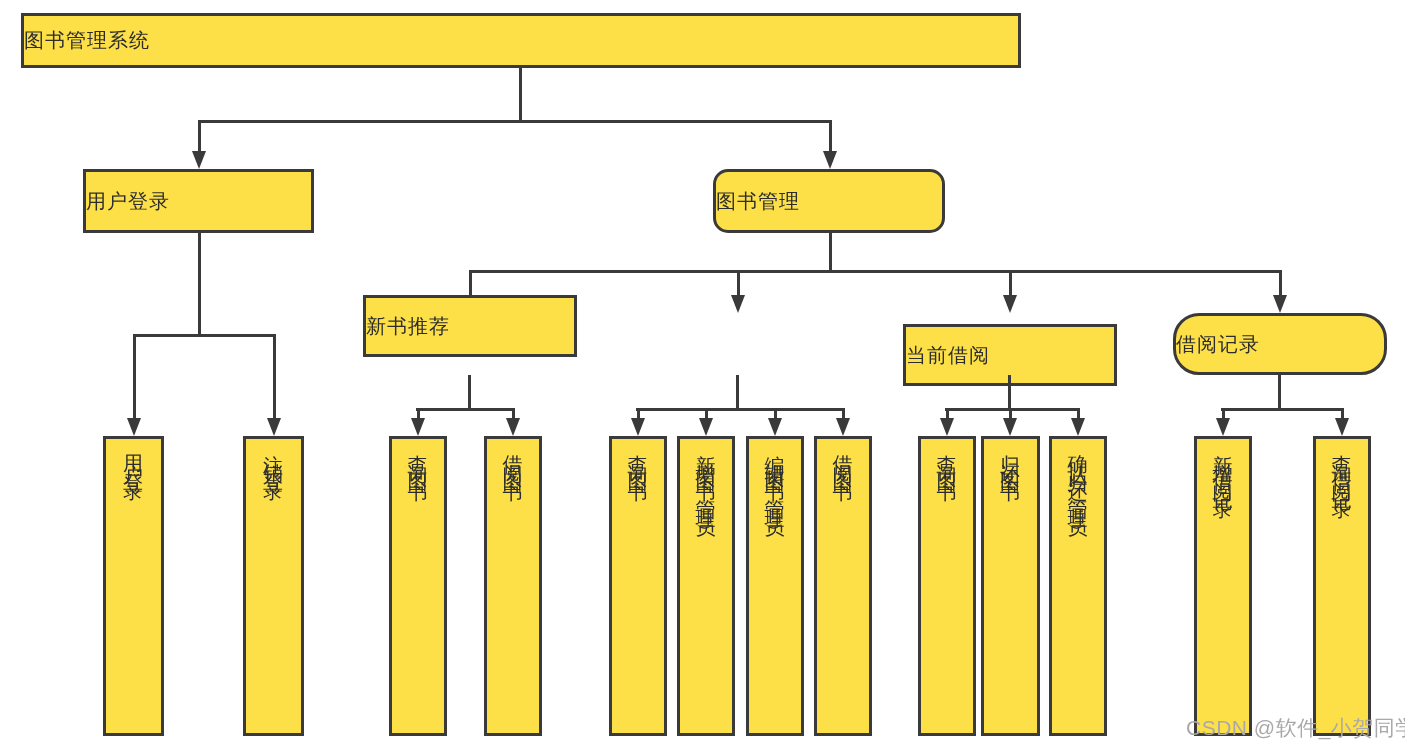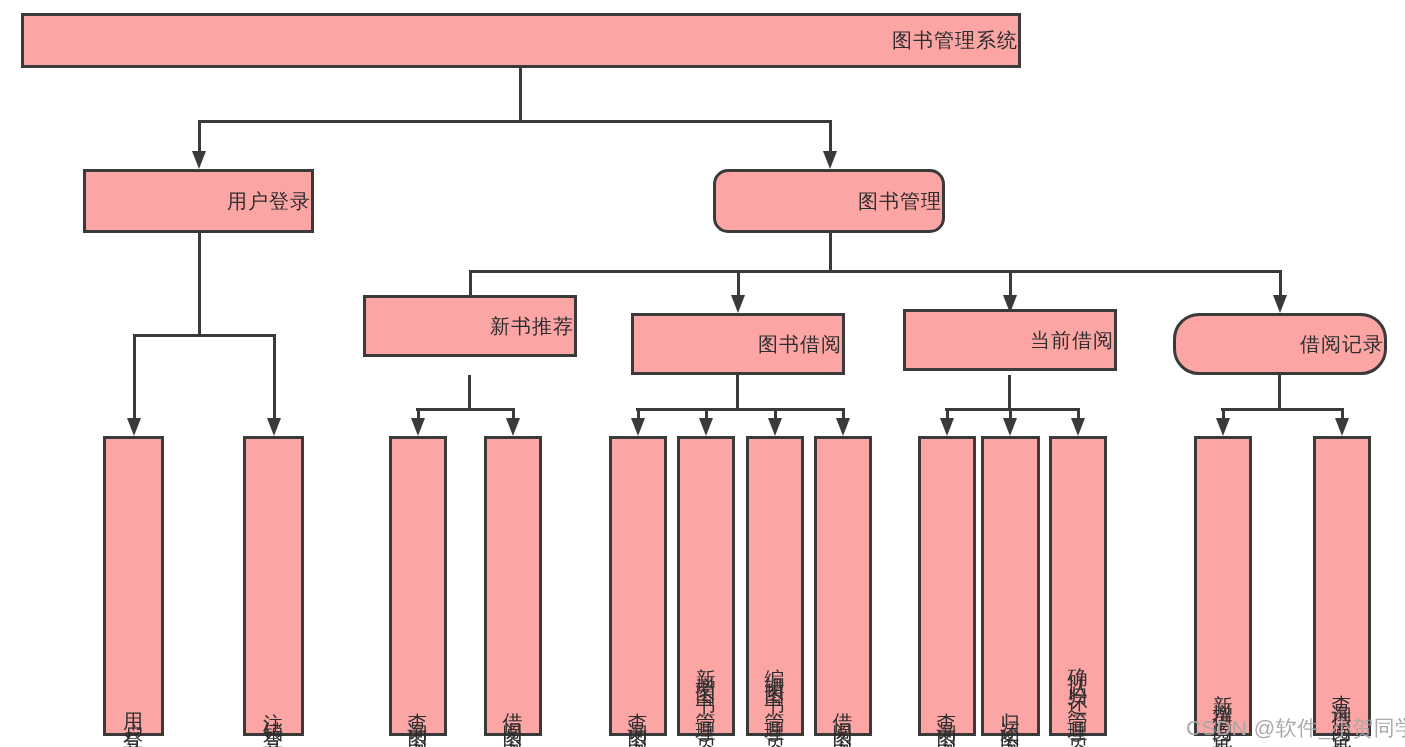--- a/index.html
+++ b/index.html
@@ -15,26 +15,26 @@
   }
   .stage {
     position: relative;
     width: 1405px;
     height: 747px;
     background: var(--background);
     overflow: hidden;
   }
   .box {
     position: absolute;
-    background: #fca5a5;
+    background: #fde047;
     border: 3px solid var(--line);
     box-sizing: border-box;
     display: flex;
     align-items: center;
-    justify-content: flex-end;
+    justify-content: flex-start;
     color: var(--text);
   }
   .box-h {
     font-size: 20px;
     letter-spacing: 1px;
     white-space: nowrap;
   }
   .box-v {
     writing-mode: vertical-rl;
     text-orientation: mixed;
@@ -138,24 +138,21 @@
     <div class="head"></div>
   </div>
   <div class="arrow" style="left:1273px; top:270px; height:43px;">
     <div class="shaft"></div>
     <div class="head"></div>
   </div>
 
   <div class="box box-h" style="left:363px; top:295px; width:214px; height:62px;">
     <span>新书推荐</span>
   </div>
-  <div class="box box-h" style="left:631px; top:313px; width:214px; height:62px;">
-    <span>图书借阅</span>
-  </div>
-  <div class="box box-h" style="left:903px; top:309px; width:214px; height:62px;">
+  <div class="box box-h" style="left:903px; top:324px; width:214px; height:62px;">
     <span>当前借阅</span>
   </div>
   <div class="box box-h" style="left:1173px; top:313px; width:214px; height:62px;border-radius:26px;">
     <span>借阅记录</span>
   </div>
 
   <div class="vline" style="left:468px; top:375px; height:33px;"></div>
   <div class="hline" style="left:416px; top:408px; width:99px;"></div>
   <div class="arrow" style="left:411px; top:408px; height:28px;">
     <div class="shaft"></div>

